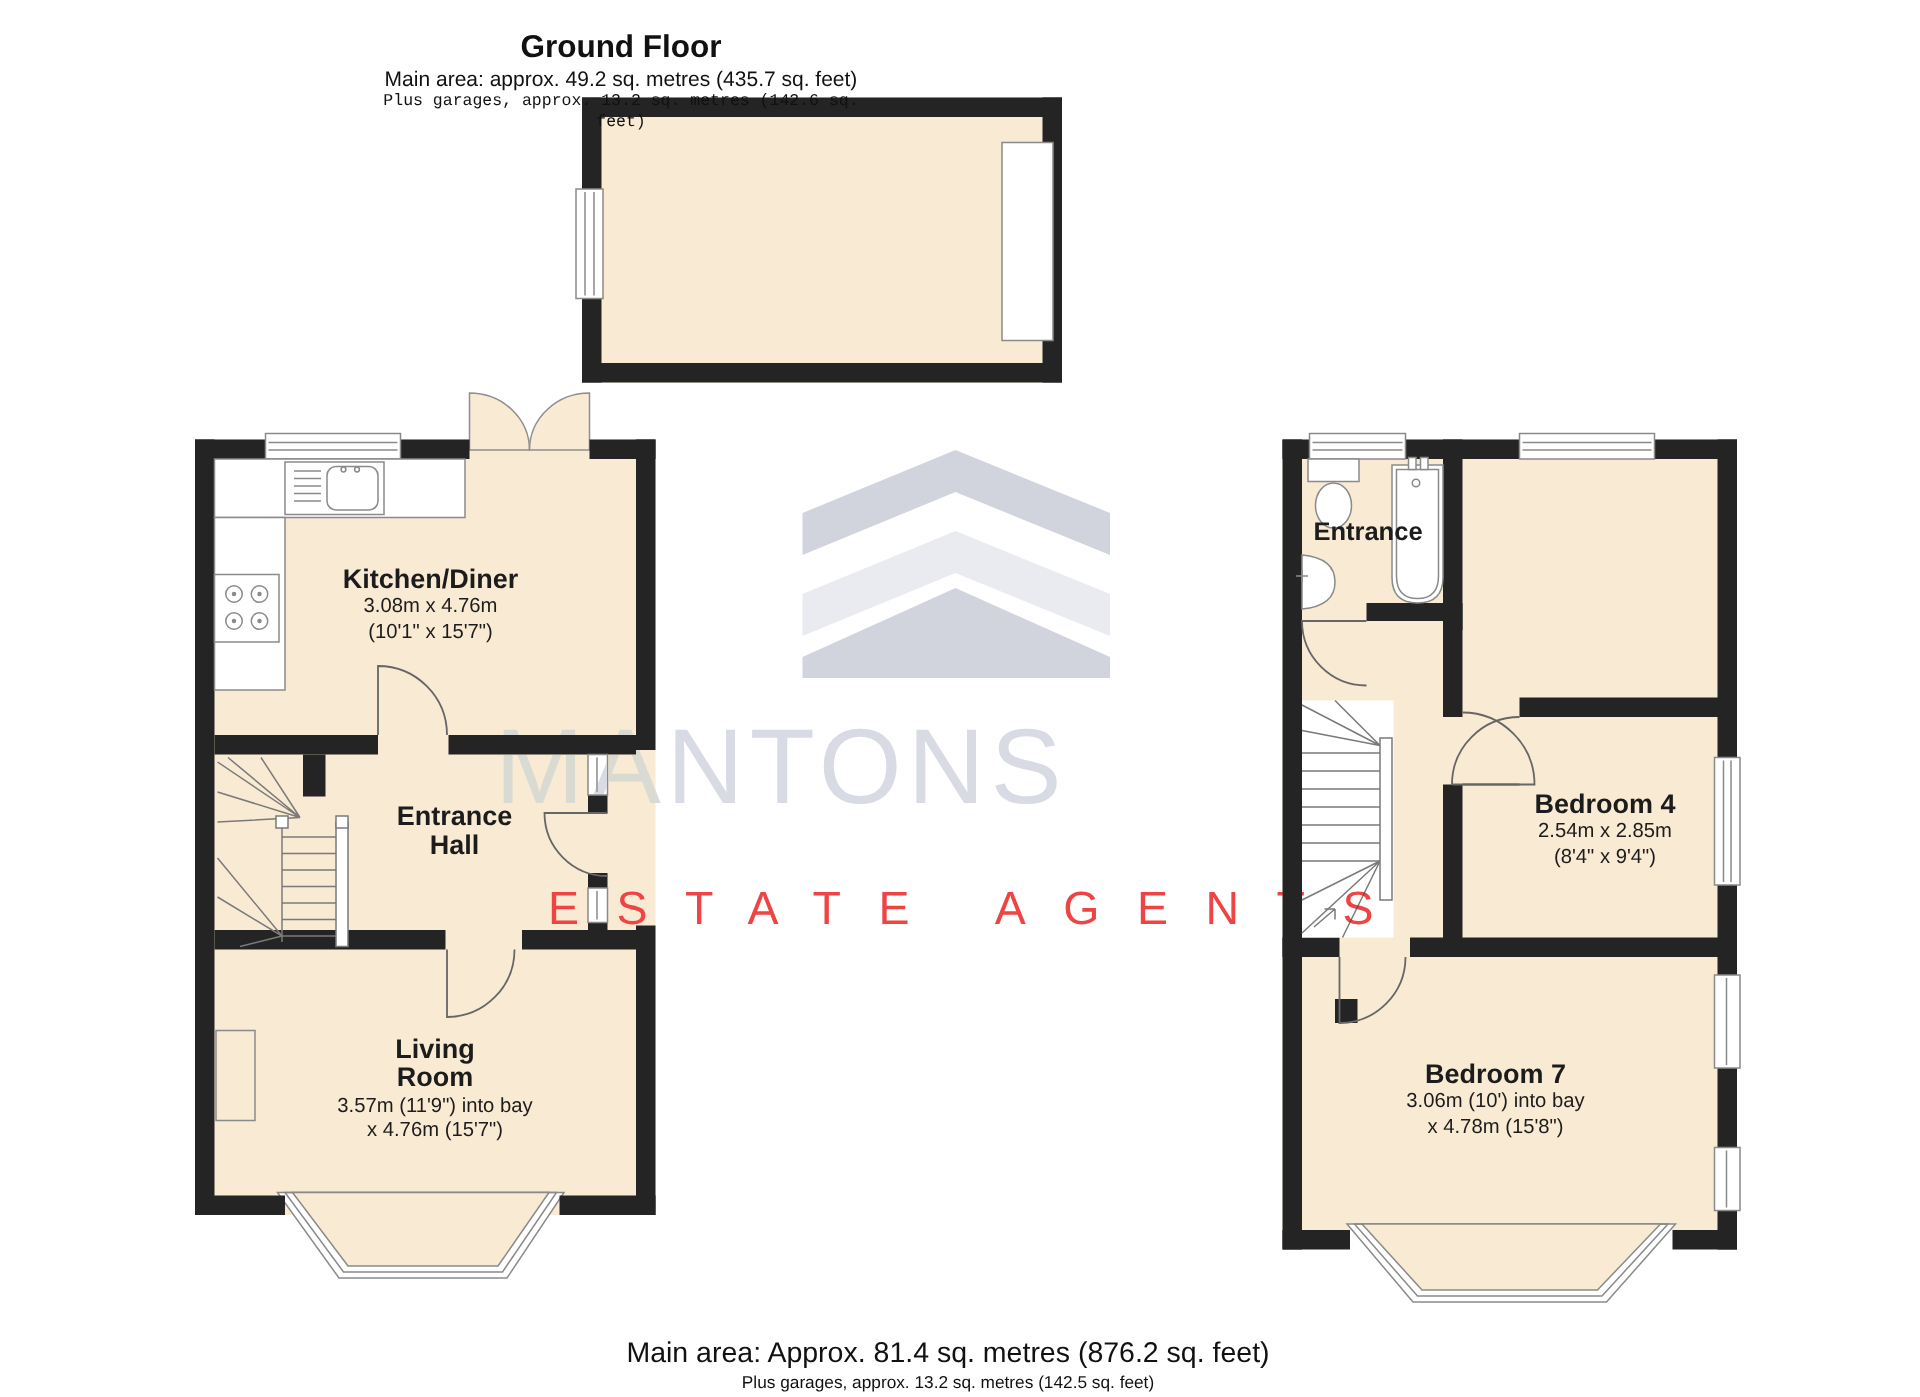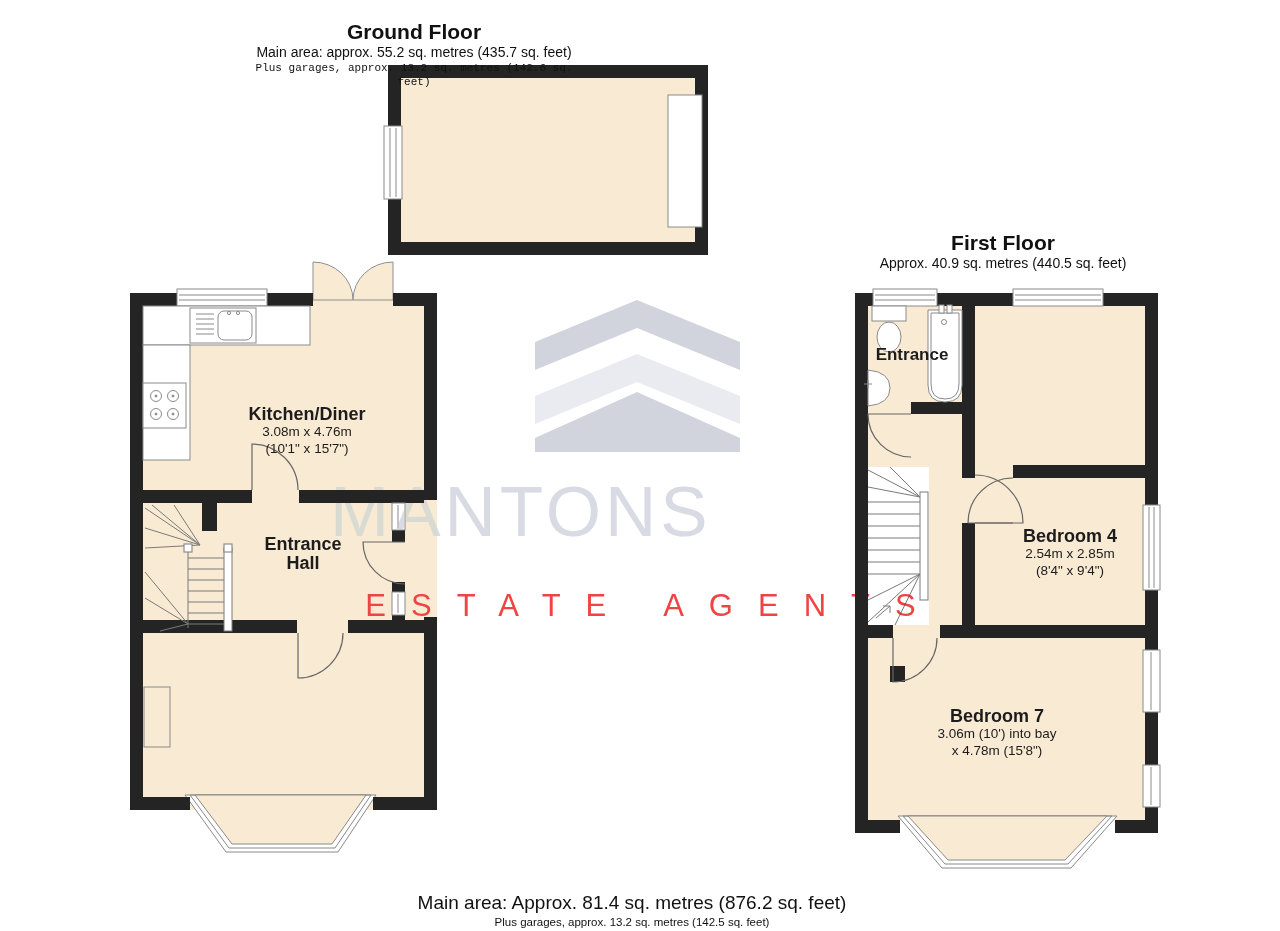--- a/index.html
+++ b/index.html
@@ -224,41 +224,43 @@
         <path d="M911,414 L868,414 A43,43 0 0 0 911,457"></path>
         <path d="M968,523 L1013,523 M968,523 A45,45 0 0 1 1013,478"></path>
         <path d="M975,523 L1023,523 A48,48 0 0 0 975,475"></path>
         <path d="M893,638 L893,682 A44,44 0 0 0 937,638"></path>
       </g>
     </g>
   </svg>
 
   <div class="label" style="left:239px;top:4px;width:350px;margin-top:16px;">
     <div class="floor-title">Ground Floor</div>
-    <div class="floor-sub">Main area: approx. 55.2 sq. metres (435.7 sq. feet)</div>
+    <div class="floor-sub">Main area: approx. 49.2 sq. metres (435.7 sq. feet)</div>
     <div class="floor-small">Plus garages, approx. 13.2 sq. metres (142.6 sq. feet)</div>
   </div>
 
-  <div class="label" style="left:853px;top:231px;width:300px;">
-    <div class="floor-title">First Floor</div>
-    <div class="floor-sub">Approx. 40.9 sq. metres (440.5 sq. feet)</div>
-  </div>
-
-
-  <div class="label" style="left:192px;top:377px;width:230px;margin-top:28px;">
+
+
+  <div class="label" style="left:172px;top:377px;width:230px;">
     <div class="room-name">Kitchen/Diner</div>
     <div class="room-dims">3.08m x 4.76m</div>
     <div class="room-dims">(10'1" x 15'7")</div>
   </div>
 
   <div class="label" style="left:228px;top:535px;width:150px;">
     <div class="room-name">Entrance
 Hall</div>
   </div>
 
+  <div class="label" style="left:175px;top:690px;width:230px;">
+    <div class="room-name">Living
+Room</div>
+    <div class="room-dims">3.57m (11'9") into bay</div>
+    <div class="room-dims">x 4.76m (15'7")</div>
+  </div>
 
   <div class="label" style="left:854px;top:346px;width:116px;">
     <div class="room-name small">Entrance</div>
   </div>
 
 
   <div class="label" style="left:973px;top:527px;width:194px;">
     <div class="room-name">Bedroom 4</div>
     <div class="room-dims">2.54m x 2.85m</div>
     <div class="room-dims">(8'4" x 9'4")</div>

